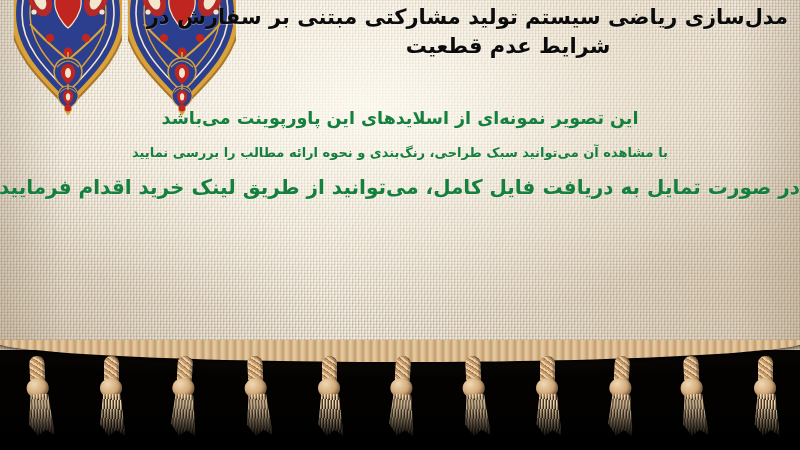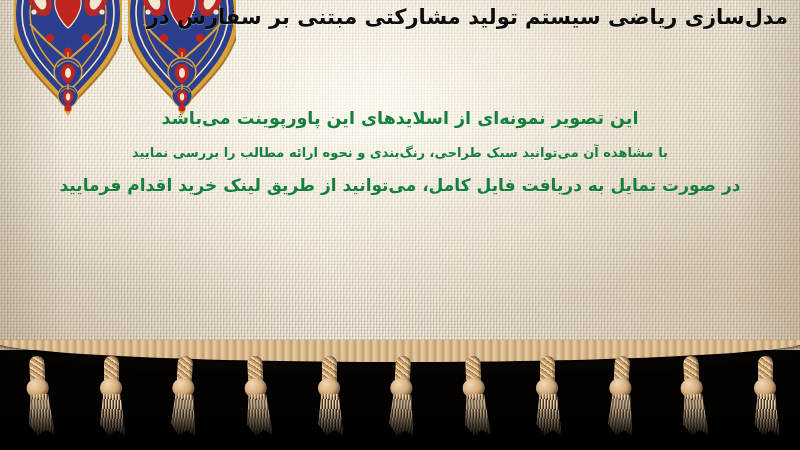--- a/index.html
+++ b/index.html
@@ -81,21 +81,21 @@
     line-height:1.0;
     text-shadow:0 1px 0 rgba(255,255,255,0.28);
   }
   .body-line {
     display:block;
     white-space:nowrap;
     margin-bottom:18px;
   }
   .body-line.b1 { font-size:17.5px; }
   .body-line.b2 { font-size:13px; }
-  .body-line.b3 { font-size:17px; }
+  .body-line.b3 { font-size:20px; }
 
   
   .ornament {
     position:absolute;
     top:-52px;
     width:108px; height:170px;
     pointer-events:none;
   }
   .ornament.left  { left:14px; }
   .ornament.right { left:128px; }
@@ -260,20 +260,21 @@
       <circle cx="54" cy="160" r="3.4" fill="#c0261f"></circle>
       <path d="M54 104 L54 110" stroke="#d9a33a" stroke-width="1.6"></path>
       <path d="M54 136 L54 142" stroke="#d9a33a" stroke-width="1.4"></path>
     </svg>
   </div>
 
   <div class="text-layer">
 
     <div class="title">
       <span class="title-line l1">مدل‌سازی ریاضی سیستم تولید مشارکتی مبتنی بر سفارش در</span>
+      <span class="title-line l2">شرایط عدم قطعیت</span>
     </div>
 
     <div class="body">
       <span class="body-line b1">این تصویر نمونه‌ای از اسلایدهای این پاورپوینت می‌باشد</span>
       <span class="body-line b2">با مشاهده آن می‌توانید سبک طراحی، رنگ‌بندی و نحوه ارائه مطالب را بررسی نمایید</span>
       <span class="body-line b3">در صورت تمایل به دریافت فایل کامل، می‌توانید از طریق لینک خرید اقدام فرمایید</span>
     </div>
 
   </div>
 

